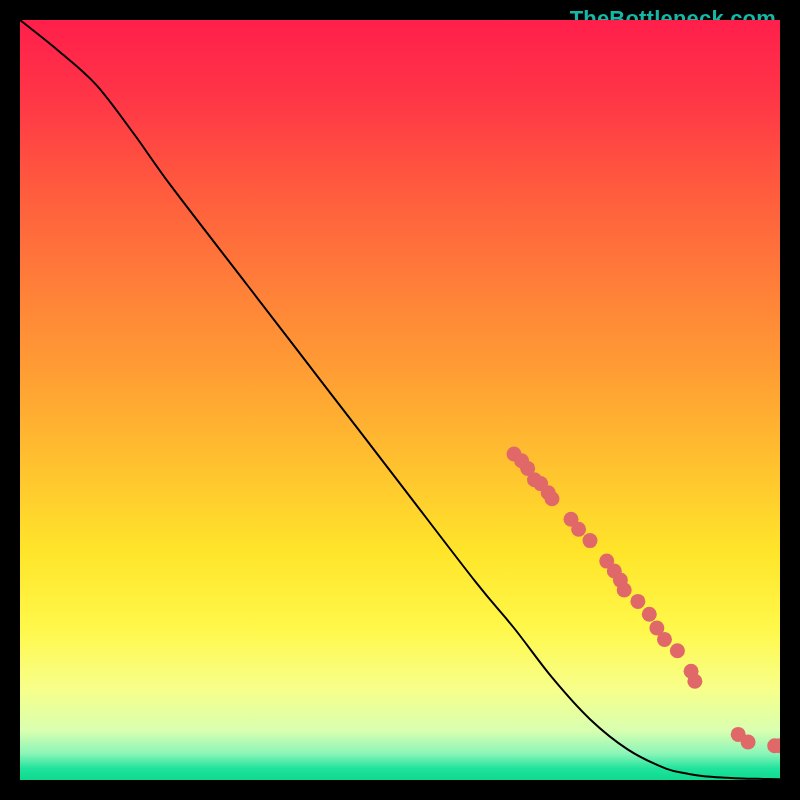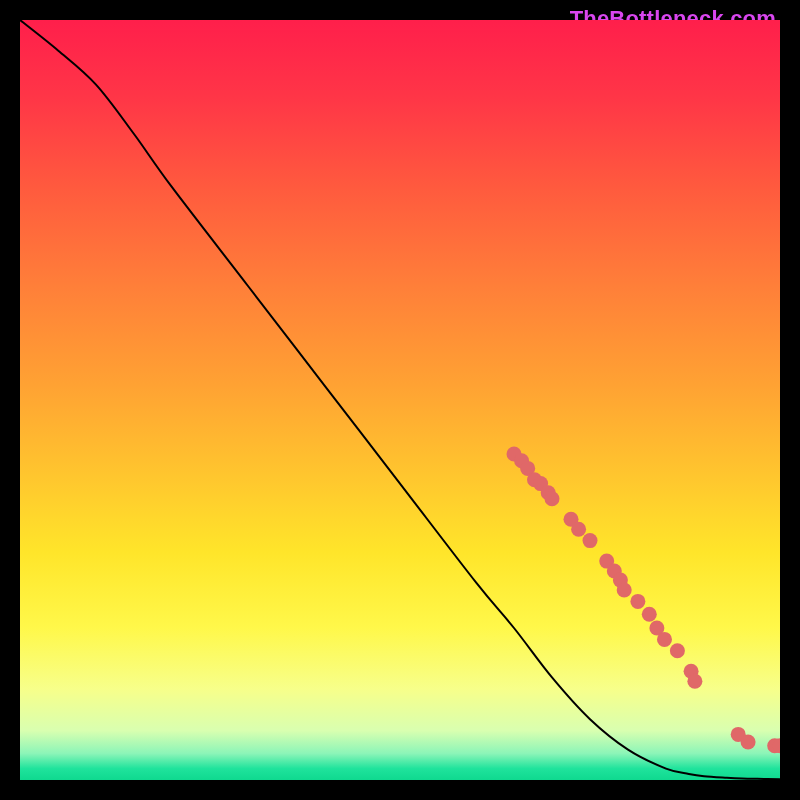--- a/index.html
+++ b/index.html
@@ -23,21 +23,21 @@
     position: absolute;
     left: 20px;
     top: 20px;
     width: 760px;
     height: 760px;
   }
   .watermark {
     position: absolute;
     top: 6px;
     right: 24px;
-    color: #d946ef;
+    color: #14b8a6;
     font-size: 22px;
     font-weight: 600;
     letter-spacing: 0.2px;
     user-select: none;
   }
 </style>
 </head>
 <body>
 
 <div class="frame">

